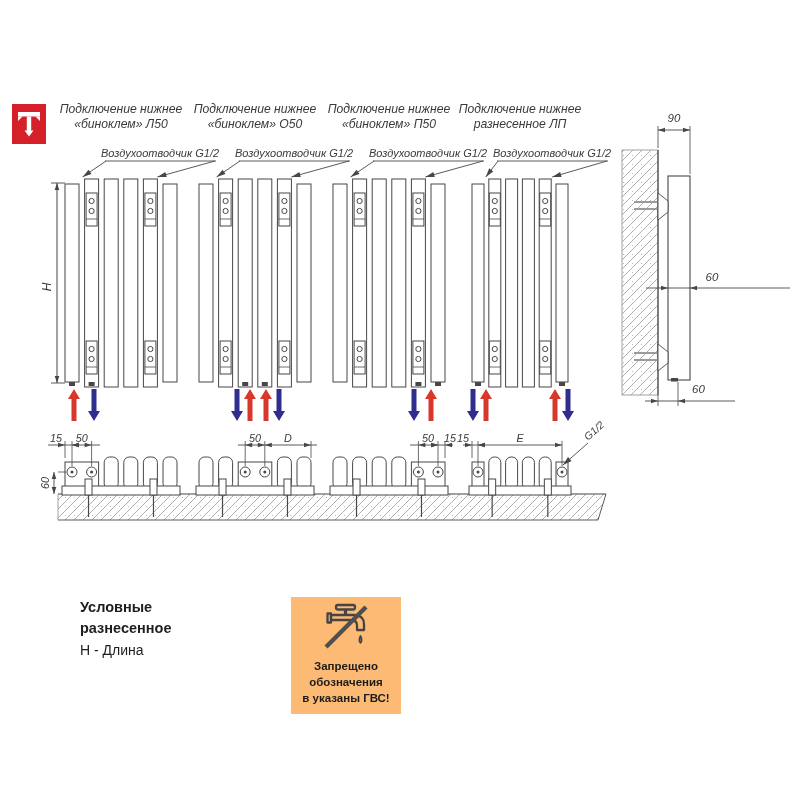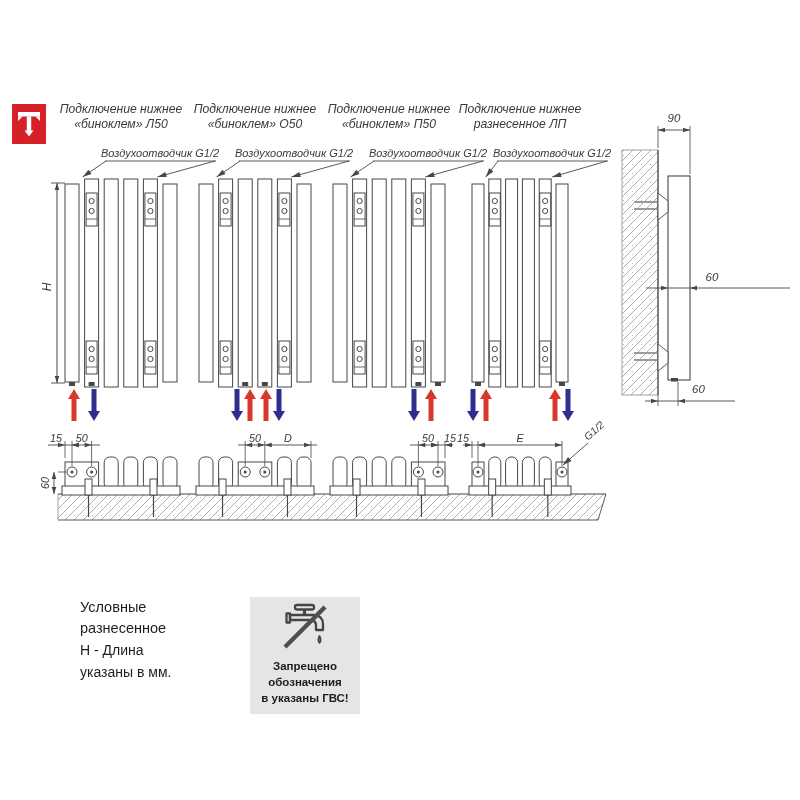--- a/index.html
+++ b/index.html
@@ -6,21 +6,21 @@
   body{
     width:800px;height:800px;background:#ffffff;position:relative;
     font-family:"Liberation Sans",sans-serif;overflow:hidden;
   }
   #logo{position:absolute;left:12px;top:104px;width:34px;height:40px;}
   #drawing{position:absolute;left:0;top:0;}
   #legend{
     position:absolute;left:80px;top:597px;width:130px;
     color:#1e1e1e;font-size:14px;line-height:22px;
   }
-  #legend .ttl{font-weight:normal;font-size:14.5px;line-height:21px;}
+  #legend .ttl{font-weight:bold;font-size:14.5px;line-height:21px;}
   #warning{
     position:absolute;left:250px;top:597px;width:110px;height:117px;
     text-align:center;
   }
   #warning .w-icon{margin-top:3px;}
   #warning .w-line{
     font-weight:bold;font-size:11.5px;line-height:16px;color:#1c1c1c;
   }
 </style>
 </head>
@@ -393,24 +393,23 @@
         <polygon points="678,401 685,398.7 685,403.3" fill="#474747"></polygon>
         <text fill="#3a3a3a" font-size="11.5" font-style="italic" font-family="&quot;Liberation Sans&quot;,sans-serif" text-anchor="start" x="692" y="393">60</text>
       </g>
     </g>
   </svg>
 
 <div id="legend">
   <div class="ttl">Условные</div>
   <div class="ttl">разнесенное</div>
   <div>H - Длина</div>
-  <div>указаны в мм.</div>
 </div>
 
-<div id="warning" style="background: #e5e5e5;">
+<div id="warning" style="background: #fdba74; margin-left: 41px;">
   <svg class="w-icon" width="54" height="54" viewBox="0 0 54 54">
     <g stroke="#454545" fill="none" stroke-width="2.3" stroke-linejoin="round">
       <rect x="17" y="5" width="19" height="4.5" rx="2"></rect>
       <line x1="26.5" y1="9.5" x2="26.5" y2="14.5" stroke-width="3.2"></line>
       <rect x="8.5" y="13.5" width="3.5" height="9"></rect>
       <path d="M12,15 H35 C42,15 45,19 45,24 V30 H38 V25 C38,21.5 35,20 31,20 H12 Z"></path>
       <path d="M41.5,36 C40,39.2 39.4,41 41.5,42.8 C43.6,41 43,39.2 41.5,36 Z" stroke-width="1.8"></path>
     </g>
     <line x1="7" y1="47" x2="47" y2="7" stroke="#4f4f4f" stroke-width="4.5"></line>
   </svg>

